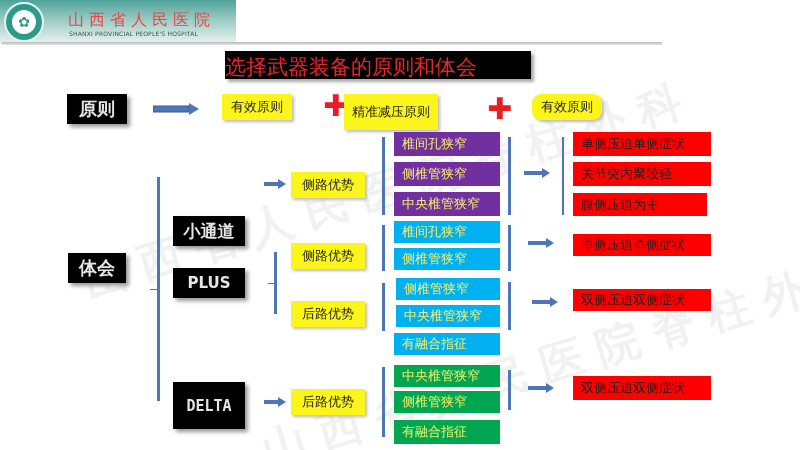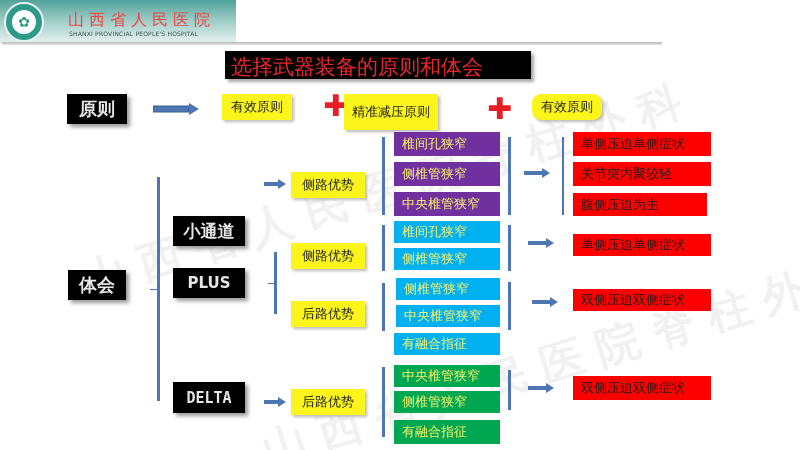--- a/index.html
+++ b/index.html
@@ -4,21 +4,21 @@
 <style>
   html,body{margin:0;padding:0;}
   body{width:800px;height:450px;position:relative;overflow:hidden;background:#fff;font-family:"DejaVu Sans",sans-serif;}
   .abs{position:absolute;box-sizing:border-box;}
   .header{left:0;top:0;width:236px;height:44px;background:linear-gradient(180deg,#4fa39a 0%,#9ccbc4 45%,#e9f3f1 100%);}
   .logo{left:4px;top:2px;width:40px;height:40px;border-radius:50%;background:#2e9a8a;border:2px solid #e8f3f1;display:flex;align-items:center;justify-content:center;}
   .logo-inner{width:28px;height:28px;border-radius:50%;background:#fff;border:2px solid #2e9a8a;box-sizing:border-box;display:flex;align-items:center;justify-content:center;color:#2e9a8a;font-size:14px;}
   .hname{left:68px;top:10px;font-size:16px;letter-spacing:5px;color:#ef4444;font-family:"DejaVu Serif",serif;}
   .hsub{left:69px;top:30px;font-size:6px;color:#405050;letter-spacing:0.2px;}
   .hline{left:2px;top:42px;width:660px;height:3px;background:linear-gradient(180deg,#b9b9b9,#e6e6e6);}
-  .title{left:225px;top:51px;width:117px;height:28px;background:#000;color:#e8262a;font-size:21px;line-height:32px;padding-left:6px;white-space:nowrap;width:306px;box-shadow:3px 3px 3px #aaa;}
+  .title{left:225px;top:51px;width:117px;height:28px;background:#000;color:#e8262a;font-size:21px;line-height:32px;white-space:nowrap;width:306px;box-shadow:3px 3px 3px #aaa;}
   .blk{background:#000;color:#e5e5e5;font-weight:bold;display:flex;align-items:center;justify-content:center;box-shadow:3px 3px 4px #999;}
   .ylw{background:#fbf51b;color:#222;font-size:13px;display:flex;align-items:center;justify-content:center;box-shadow:2px 2px 3px #bbb;}
   .pur{background:#7030a0;color:#f5ef6a;font-size:13px;display:flex;align-items:center;padding-left:8px;}
   .cyn{background:#00b0f0;color:#f5ef6a;font-size:13px;display:flex;align-items:center;padding-left:8px;}
   .grn{background:#00a650;color:#f5ef6a;font-size:13px;display:flex;align-items:center;padding-left:8px;}
   .red{background:#ff0000;color:#1d1d1d;font-size:13px;display:flex;align-items:center;padding-left:8px;}
   .vline{background:#4f76b4;width:3px;}
   .hl{background:#4f76b4;height:1px;}
   .arrow{display:flex;align-items:center;}
   .plus{color:#e61f25;font-weight:bold;font-size:30px;line-height:20px;}
@@ -46,27 +46,27 @@
       <rect x="0" y="3" width="36" height="6" fill="#4f76b4" stroke="#3a5a8c"></rect>
       <polygon points="36,0 46,6 36,12" fill="#4f76b4"></polygon>
     </svg>
 </div>
 <div class="abs ylw" style="left:222px;top:94px;width:70px;height:26px;">有效原则</div>
 <div class="abs plus" style="left:323px;top:96px;">✚</div>
 <div class="abs ylw" style="left:344px;top:94px;width:94px;height:36px;">精准减压原则</div>
 <div class="abs plus" style="left:487px;top:99px;">✚</div>
 <div class="abs ylw" style="left:532px;top:94px;width:70px;height:26px;border-radius:9px;">有效原则</div>
 
-<div class="abs blk" style="left:68px;top:270px;width:58px;height:30px;font-size:18px;">体会</div>
+<div class="abs blk" style="left:68px;top:253px;width:58px;height:30px;font-size:18px;">体会</div>
 <div class="abs hl" style="left:150px;top:289px;width:8px;"></div>
 <div class="abs vline" style="left:157px;top:177px;height:224px;"></div>
 
 <div class="abs blk" style="left:173px;top:168px;width:72px;height:30px;font-size:17px;margin-top:48px;">小通道</div>
 <div class="abs blk" style="left:173px;top:268px;width:72px;height:30px;font-size:15px;">PLUS</div>
-<div class="abs blk" style="left:173px;top:382px;width:72px;height:31px;font-size:15px;font-family:'DejaVu Sans Mono',monospace;">DELTA</div>
+<div class="abs blk" style="left:173px;top:382px;width:72px;height:47px;font-size:15px;font-family:'DejaVu Sans Mono',monospace;">DELTA</div>
 
 <div class="abs arrow" style="left:264px;top:179px;">
     <svg width="22" height="10">
       <rect x="0" y="3" width="14" height="4" fill="#4f76b4"></rect>
       <polygon points="14,0 22,5 14,10" fill="#4f76b4"></polygon>
     </svg>
   </div>
 <div class="abs arrow" style="left:264px;top:397px;">
     <svg width="22" height="10">
       <rect x="0" y="3" width="14" height="4" fill="#4f76b4"></rect>

